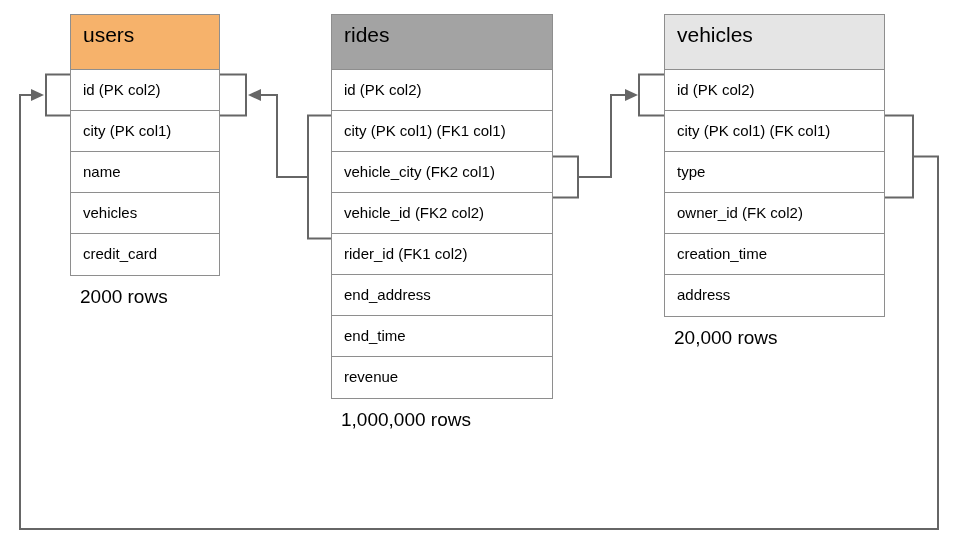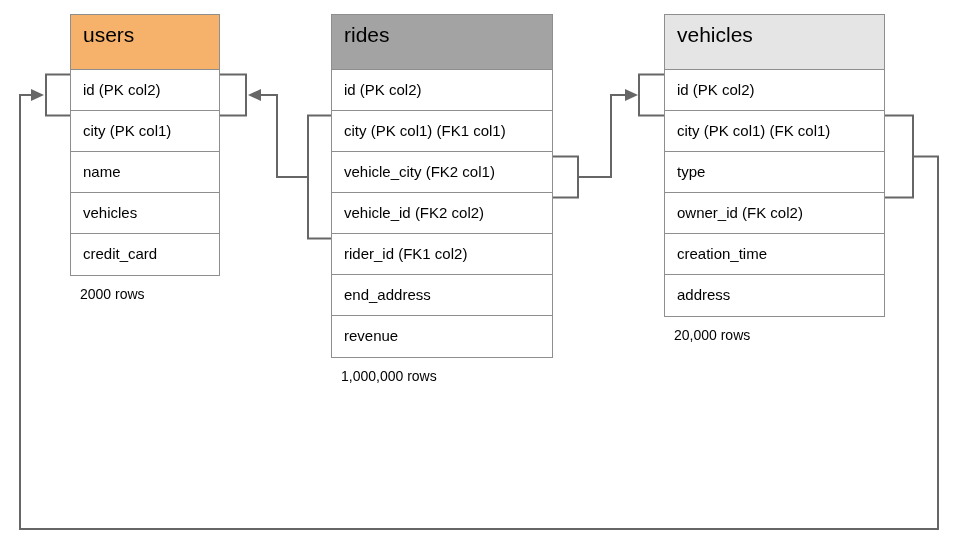--- a/index.html
+++ b/index.html
@@ -34,21 +34,21 @@
     line-height: 40px;
     padding-left: 12px;
     font-size: 15px;
     border-bottom: 1px solid #8e8e8e;
     box-sizing: border-box;
     background: #ffffff;
   }
   .dt-body .dt-row:last-child { border-bottom: none; }
   .dt-footer {
     margin: 10px 0 0 10px;
-    font-size: 14px;
+    font-size: 19px;
   }
   .table-users    { left: 70px;  top: 14px; width: 150px; }
   .table-rides    { left: 331px; top: 14px; width: 222px; }
   .table-vehicles { left: 664px; top: 14px; width: 221px; }
 </style>
 </head>
 <body>
 
 <div class="canvas">
 
@@ -107,20 +107,21 @@
           <div class="dt-row">vehicle_city (FK2 col1)</div>
 
           <div class="dt-row">vehicle_id (FK2 col2)</div>
 
           <div class="dt-row">rider_id (FK1 col2)</div>
 
 
           <div class="dt-row">end_address</div>
 
 
+          <div class="dt-row">end_time</div>
 
           <div class="dt-row">revenue</div>
         </div>
     </div>
     <div class="dt-footer">1,000,000 rows</div>
   </div>
 
   <div class="dt table-vehicles">
     <div class="dt-box">
       <div class="dt-header" style="background-color: #e5e5e5;">vehicles</div>

